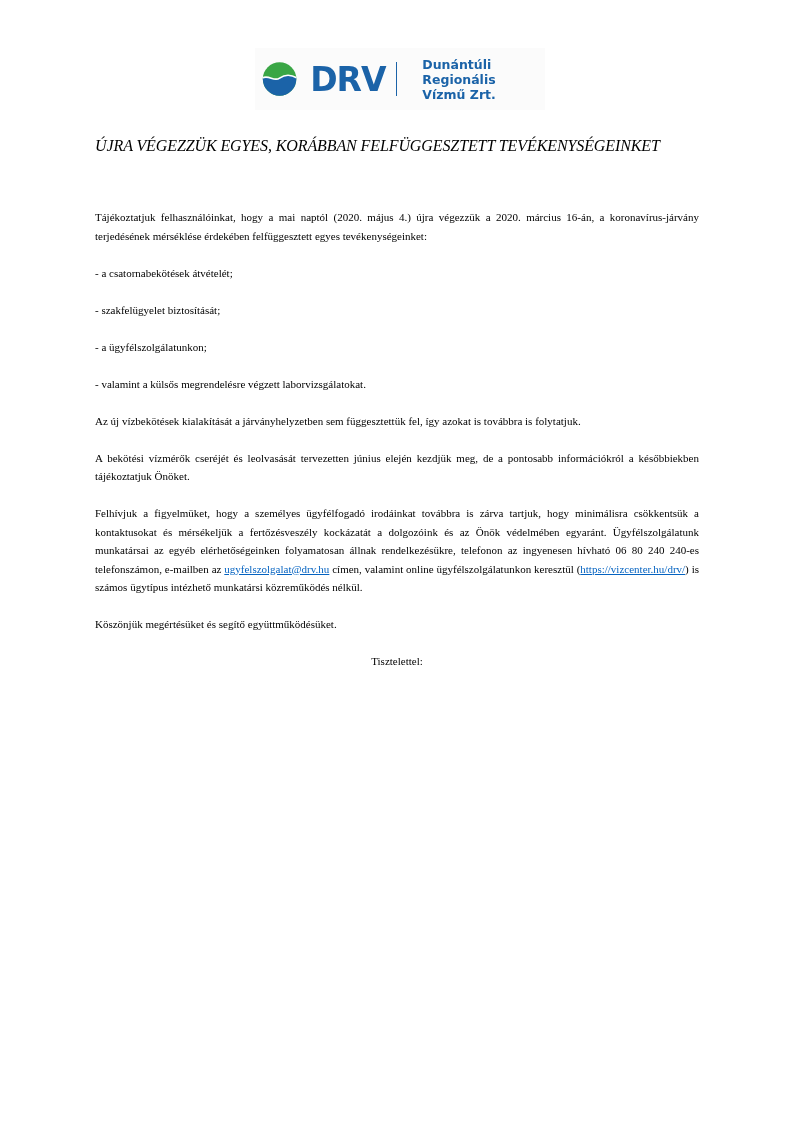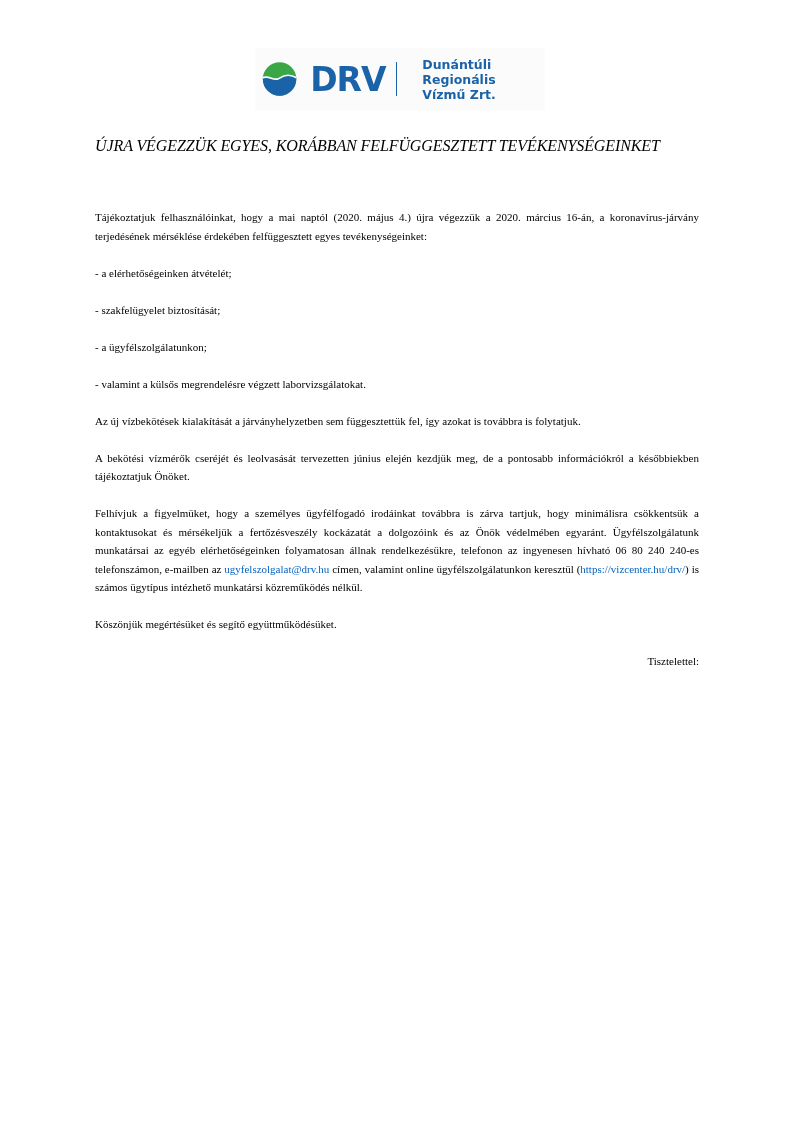--- a/index.html
+++ b/index.html
@@ -74,24 +74,25 @@
   }
   .content p {
     margin: 0 0 18.5px 0;
     text-align: justify;
   }
   .content p.noj {
     text-align: left;
   }
   .content .sig {
     margin: 0;
-    text-align: right;
+    text-align: center;
   }
   a.link {
     color: #0563c1;
+    text-decoration: underline;
   }
 </style>
 </head>
 <body>
 
 <div class="logo">
   <svg class="logo-mark" viewBox="0 0 42 42">
     <defs>
       <clipPath id="c">
           <circle cx="21" cy="21" r="20"></circle>
@@ -108,21 +109,21 @@
   <div class="logo-text">
     <div>Dunántúli Regionális</div>
     <div>Vízmű Zrt.</div>
   </div>
 </div>
 
 <div class="title">ÚJRA VÉGEZZÜK EGYES, KORÁBBAN FELFÜGGESZTETT TEVÉKENYSÉGEINKET</div>
 
 <div class="content">
   <p>Tájékoztatjuk felhasználóinkat, hogy a mai naptól (2020. május 4.) újra végezzük a 2020. március 16-án, a koronavírus-járvány terjedésének mérséklése érdekében felfüggesztett egyes tevékenységeinket:</p>
-  <p class="noj">- a elérhetőségeinken átvételét;</p>
+  <p class="noj">- a csatornabekötések átvételét;</p>
   <p class="noj">- szakfelügyelet biztosítását;</p>
   <p class="noj">- a ügyfélszolgálatunkon;</p>
   <p class="noj">- valamint a külsős megrendelésre végzett laborvizsgálatokat.</p>
   <p>Az új vízbekötések kialakítását a járványhelyzetben sem függesztettük fel, így azokat is továbbra is folytatjuk.</p>
   <p>A bekötési vízmérők cseréjét és leolvasását tervezetten június elején kezdjük meg, de a pontosabb információkról a későbbiekben tájékoztatjuk Önöket.</p>
   <p><span>Felhívjuk a figyelmüket, hogy a személyes ügyfélfogadó irodáinkat továbbra is zárva tartjuk, hogy minimálisra csökkentsük a kontaktusokat és mérsékeljük a fertőzésveszély kockázatát a dolgozóink és az Önök védelmében egyaránt. Ügyfélszolgálatunk munkatársai az egyéb elérhetőségeinken folyamatosan állnak rendelkezésükre, telefonon az ingyenesen hívható 06 80 240 240-es telefonszámon, e-mailben az </span><a class="link">ugyfelszolgalat@drv.hu</a><span> címen, valamint online ügyfélszolgálatunkon keresztül (</span><a class="link">https://vizcenter.hu/drv/</a><span>) is számos ügytípus intézhető munkatársi közreműködés nélkül.</span></p>
   <p class="noj">Köszönjük megértésüket és segítő együttműködésüket.</p>
   <p class="sig">Tisztelettel:</p>
 </div>
 

